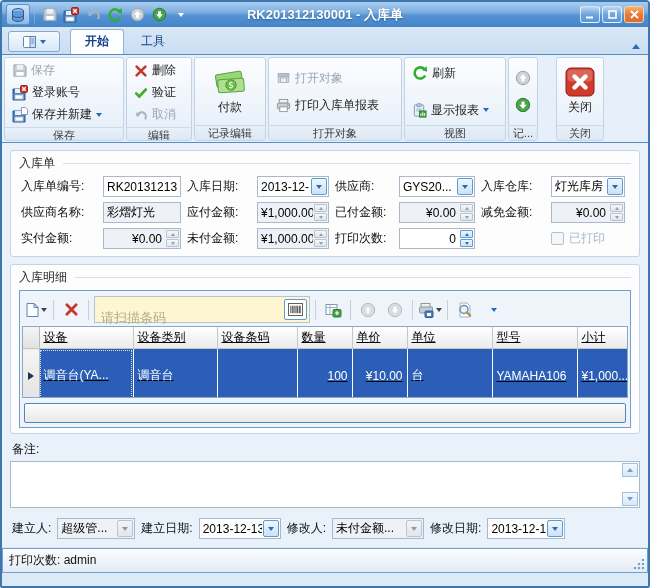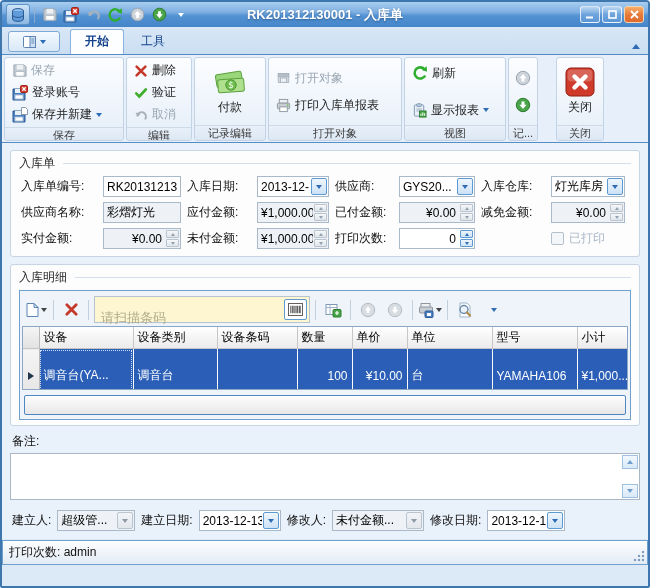--- a/index.html
+++ b/index.html
@@ -102,21 +102,21 @@
 
 .detail-ctl { border:1px solid #6f9fce; background:#eef4fa; margin-top:4px; padding:2px; }
 .dtoolbar { display:flex; align-items:center; gap:3px; padding:3px 2px; }
 .tsep { width:1px; height:20px; background:#c2d0de; margin:0 2px; }
 .tbtn { height:24px; min-width:24px; display:flex; align-items:center; justify-content:center; gap:2px; }
 .bc-wrap { position:relative; width:216px; height:27px; border:1px solid #b6c4d2; background:#fdf6d0; display:flex; align-items:center; }
 .bc-wrap input { flex:1; height:100%; border:none; outline:none; background:transparent; font-size:13px; padding:0 30px 0 6px; color:#6b6b57; font-family:Liberation Serif, serif;margin-top:16px; }
 .bc-wrap input::placeholder { color:#b1ac8b; opacity:1; }
 .bc-btn { position:absolute; right:2px; top:2px; width:23px; height:21px; background:#fff; border:1px solid #5d9ad2; border-radius:2px; display:flex; align-items:center; justify-content:center; }
 
-.gridwrap { border:1px solid #8aa8c6; background:#fbfbfb; height:64px; overflow:hidden; }
+.gridwrap { border:1px solid #8aa8c6; background:#fbfbfb; height:72px; overflow:hidden;text-decoration:underline; }
 table.grid { border-collapse:collapse; table-layout:fixed; width:616px; font-size:12px; }
 table.grid th { background:linear-gradient(#ffffff,#ebebeb); border-right:1px solid #c6c6c6; border-bottom:1px solid #c6c6c6;
   font-weight:normal; text-align:left; padding:2px 4px; height:21px; white-space:nowrap; overflow:hidden; }
 table.grid td { border-right:1px solid #d8d8d8; border-bottom:1px solid #d8d8d8; padding:18px 4px; height:22px; white-space:nowrap; overflow:hidden; }
 table.grid .rowsel { background:linear-gradient(#f5f5f5,#e2e2e2); border-right:1px solid #b9b9b9; text-align:center; padding:0; }
 tr.sel td { background:#2b5fb7; color:#fff; border-right:1px solid rgba(255,255,255,.28); border-bottom:1px solid #1d4a99; }
 tr.sel td.rowsel { background:linear-gradient(#f5f5f5,#e2e2e2); }
 tr.sel td.first { outline:1px dotted #cfe0f5; outline-offset:-2px; }
 td.num, th.num { text-align:right; }
 .rowarrow { width:0; height:0; border-top:4px solid transparent; border-bottom:4px solid transparent; border-left:6px solid #20354c; display:inline-block; }

